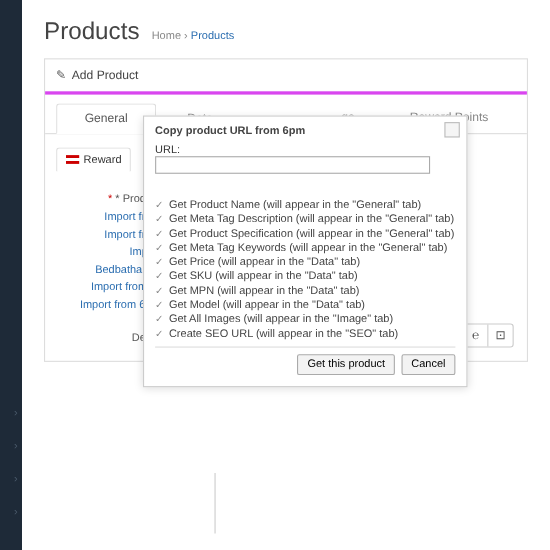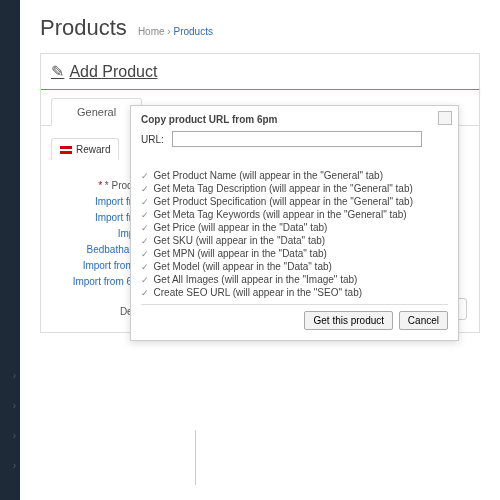--- a/index.html
+++ b/index.html
@@ -4,37 +4,37 @@
 <style>
 * { box-sizing: border-box; margin: 0; padding: 0; }
 body { font-family: Arial, sans-serif; font-size: 11px; color: #333; background: #fff; width: 500px; height: 500px; overflow: hidden; position: relative; }
 .sidebar { position: absolute; left: 0; top: 0; width: 20px; height: 500px; background: #1e2a38; }
 .sidebar .exp { position: absolute; right: 4px; color: #4a5a6a; font-size: 10px; }
 .content { margin-left: 20px; padding: 15px 20px; }
 .page-title { font-size: 22px; font-weight: 300; color: #444; display: inline-block; }
 .breadcrumb { display: inline-block; margin-left: 8px; font-size: 10px; color: #888; }
 .breadcrumb a { color: #2a6db0; text-decoration: none; }
 .panel { border: 1px solid #ddd; margin-top: 12px; background: #fff; }
-.panel-head { padding: 8px 10px; border-bottom: 1px solid #d946ef; font-size: 16px; color: #444; text-decoration: underline; }
+.panel-head { padding: 8px 10px; border-bottom: 3px solid #d946ef; font-size: 11px; color: #444; }
 .panel-head .pencil { margin-right: 5px; color: #555; }
 .tabs { border-bottom: 1px solid #ddd; padding: 0 10px; margin-top: 8px; }
 .tab { display: inline-block; padding: 7px 25px; font-size: 11px; color: #888; cursor: pointer; }
 .tab.active { color: #555; border: 1px solid #ddd; border-bottom: 1px solid #fff; margin-bottom: -1px; background: #fff; border-radius: 3px 3px 0 0; }
 .tab.far { float: right; }
 .form-area { padding: 12px 10px; position: relative; }
 .lang-tab { display: inline-block; border: 1px solid #ddd; border-bottom: none; padding: 5px 8px; font-size: 10px; border-radius: 3px 3px 0 0; }
 .flag { display: inline-block; width: 12px; height: 8px; background: linear-gradient(to bottom, #c00 33%, #fff 33%, #fff 66%, #c00 66%); margin-right: 4px; vertical-align: middle; }
 .left-labels { margin-top: 18px; font-size: 10px; line-height: 1.6; text-align: right; width: 95px; }
 .left-labels .req { color: #c00; }
 .left-labels .link { color: #2a6db0; cursor: pointer; }
 .left-labels .plain { color: #555; }
 .toolbar { position: absolute; right: 12px; bottom: 12px; border: 1px solid #ccc; border-radius: 3px; display: flex; }
 .toolbar span { display: inline-block; width: 22px; height: 20px; text-align: center; line-height: 20px; border-right: 1px solid #ccc; font-size: 11px; color: #555; }
 .toolbar span:last-child { border-right: none; }
-.modal { position: absolute; left: 130px; top: 105px; width: 329px; background: #fff; border: 1px solid #ccc; box-shadow: 0 2px 8px rgba(0,0,0,0.15); padding: 8px 10px 10px; font-size: 10px; }
+.modal { position: absolute; left: 130px; top: 105px; width: 295px; background: #fff; border: 1px solid #ccc; box-shadow: 0 2px 8px rgba(0,0,0,0.15); padding: 8px 10px 10px; font-size: 10px; }
 .modal-title { font-weight: bold; color: #444; margin-bottom: 6px; font-size: 10px; }
 .modal-close { position: absolute; right: 6px; top: 5px; width: 14px; height: 14px; border: 1px solid #bbb; background: #f5f5f5; }
 .url-row { margin-bottom: 22px; }
 .url-row label { display: inline-block; width: 28px; }
 .url-row input { width: 250px; border: 1px solid #aaa; height: 16px; font-size: 10px; padding: 0 2px; }
 .check-list { margin: 4px 0; }
 .check-item { padding: 1px 0; color: #444; }
 .check-item::before { content: "✓"; color: #888; margin-right: 5px; font-size: 9px; }
 .divider { border-top: 1px solid #ddd; margin: 5px 0; }
 .modal-btns { text-align: right; margin-top: 6px; }

